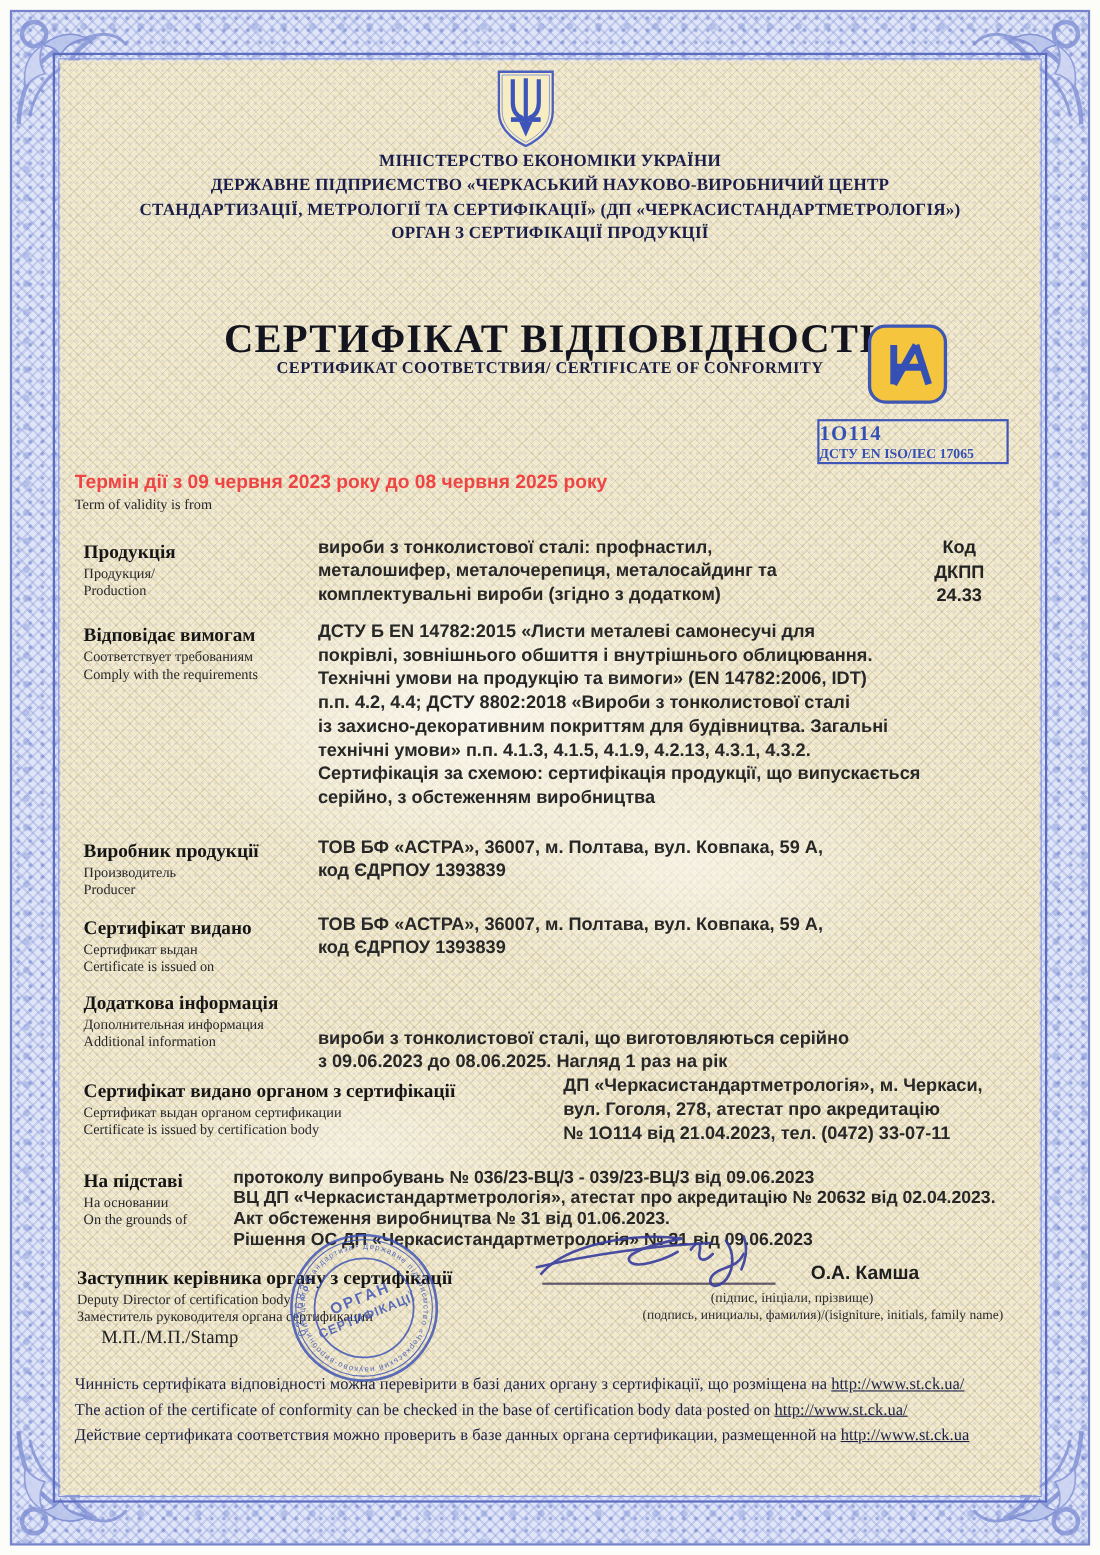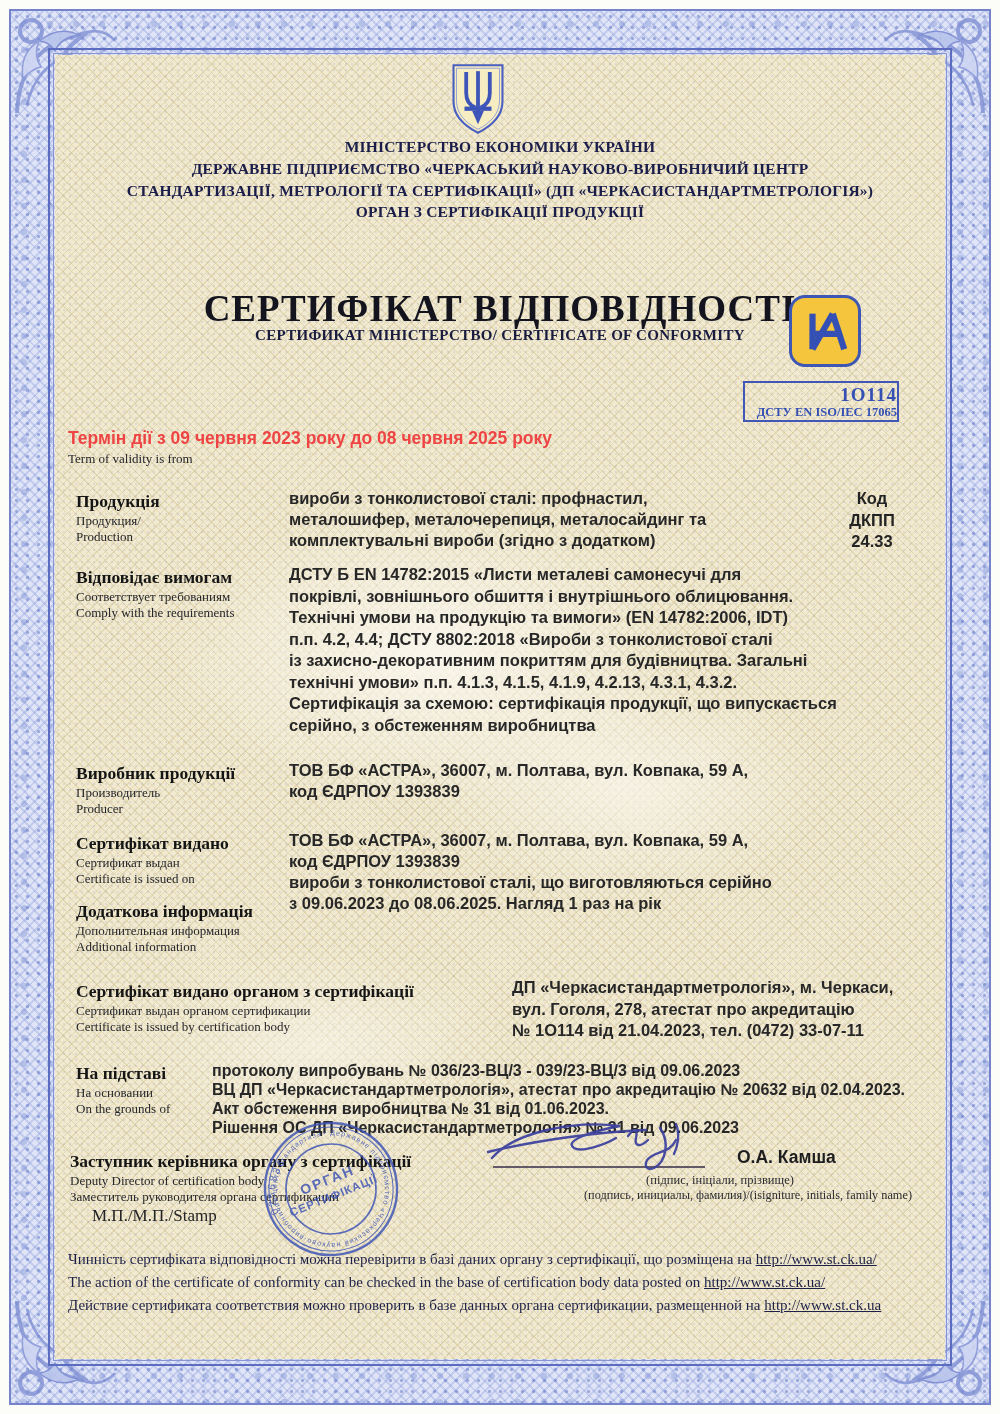--- a/index.html
+++ b/index.html
@@ -44,22 +44,22 @@
   .ministry{left:60px;top:136px;width:880px;text-align:center;
     font-weight:bold;color:#1a1d49;font-size:15.5px;line-height:21.8px;letter-spacing:.2px;}
   .title{left:60px;top:287px;width:880px;text-align:center;font-weight:bold;color:#14141f;
     font-size:37px;letter-spacing:1px;}
   .subtitle{left:60px;top:327px;width:880px;text-align:center;font-weight:bold;color:#191c3e;
     font-size:15px;letter-spacing:.3px;}
 
   
   .naau{left:789px;top:295px;width:72px;height:72px;background:#f4c53d;border:3px solid #3e56b4;
     border-radius:16px;box-sizing:border-box;display:flex;align-items:center;justify-content:center;}
-  .accbox{left:743px;top:381px;width:156px;height:41px;border:2px solid #4157b8;box-sizing:border-box;
-    text-align:right;color:#3550b4;font-weight:bold;}
+  .accbox{left:743px;top:381px;width:174px;height:41px;border:2px solid #4157b8;box-sizing:border-box;
+    text-align:left;color:#3550b4;font-weight:bold;}
   .accbox .n1{font-size:19px;line-height:21px;margin-top:1px;letter-spacing:1px;}
   .accbox .n2{font-size:12.5px;line-height:14px;}
 
   
   .reg{left:68px;top:352px;width:760px;}
   .reg .main{font-size:18px;font-weight:bold;color:#17171c;line-height:27px;}
   .reg .num{font-family:"Liberation Sans",sans-serif;font-size:17px;}
   .sub{font-size:13px;line-height:15.5px;color:#26262a;font-weight:normal;}
   .validity{left:68px;top:426px;width:760px;}
   .validity .main{font-family:"Liberation Sans",sans-serif;font-size:17.5px;font-weight:bold;
@@ -160,21 +160,21 @@
     </svg>
 
     <div class="abs ministry">
       <div>МІНІСТЕРСТВО ЕКОНОМІКИ УКРАЇНИ</div>
       <div>ДЕРЖАВНЕ ПІДПРИЄМСТВО «ЧЕРКАСЬКИЙ НАУКОВО-ВИРОБНИЧИЙ ЦЕНТР</div>
       <div>СТАНДАРТИЗАЦІЇ, МЕТРОЛОГІЇ ТА СЕРТИФІКАЦІЇ» (ДП «ЧЕРКАСИСТАНДАРТМЕТРОЛОГІЯ»)</div>
       <div>ОРГАН З СЕРТИФІКАЦІЇ ПРОДУКЦІЇ</div>
     </div>
 
     <div class="abs title">СЕРТИФІКАТ ВІДПОВІДНОСТІ</div>
-    <div class="abs subtitle">СЕРТИФИКАТ МІНІСТЕРСТВО/ CERTIFICATE OF CONFORMITY</div>
+    <div class="abs subtitle">СЕРТИФИКАТ СООТВЕТСТВИЯ/ CERTIFICATE OF CONFORMITY</div>
 
     <div class="abs naau">
       <svg width="50" height="50" viewBox="0 0 52 52">
         <g stroke="#3550b4" stroke-width="6.5" fill="none">
           <path d="M13,8 V45"></path>
           <path d="M13,45 L34,8"></path>
           <path d="M34,8 L46,45"></path>
           <path d="M13,29 H43"></path>
         </g>
       </svg>
@@ -230,21 +230,21 @@
       <div class="sub">Certificate is issued on</div>
     </div>
     <div class="abs val ml" style="top:830px">ТОВ БФ «АСТРА», 36007, м. Полтава, вул. Ковпака, 59 А,
 код ЄДРПОУ 1393839</div>
 
     <div class="abs lbl" style="top:900px">
       <div class="lu">Додаткова інформація</div>
       <div class="sub">Дополнительная информация</div>
       <div class="sub">Additional information</div>
     </div>
-    <div class="abs val ml" style="top:872px">вироби з тонколистової сталі, що виготовляються серійно
+    <div class="abs val ml" style="top:934px">вироби з тонколистової сталі, що виготовляються серійно
 з 09.06.2023 до 08.06.2025. Нагляд 1 раз на рік</div>
 
     <div class="abs lbl wide" style="top:980px">
       <div class="lu">Сертифікат видано органом з сертифікації</div>
       <div class="sub">Сертификат выдан органом сертификации</div>
       <div class="sub">Certificate is issued by certification body</div>
     </div>
     <div class="abs val ml" style="top:977px;left:512px;line-height:21.5px">ДП «Черкасистандартметрологія», м. Черкаси,
 вул. Гоголя, 278, атестат про акредитацію
 № 1О114 від 21.04.2023, тел. (0472) 33-07-11</div>

